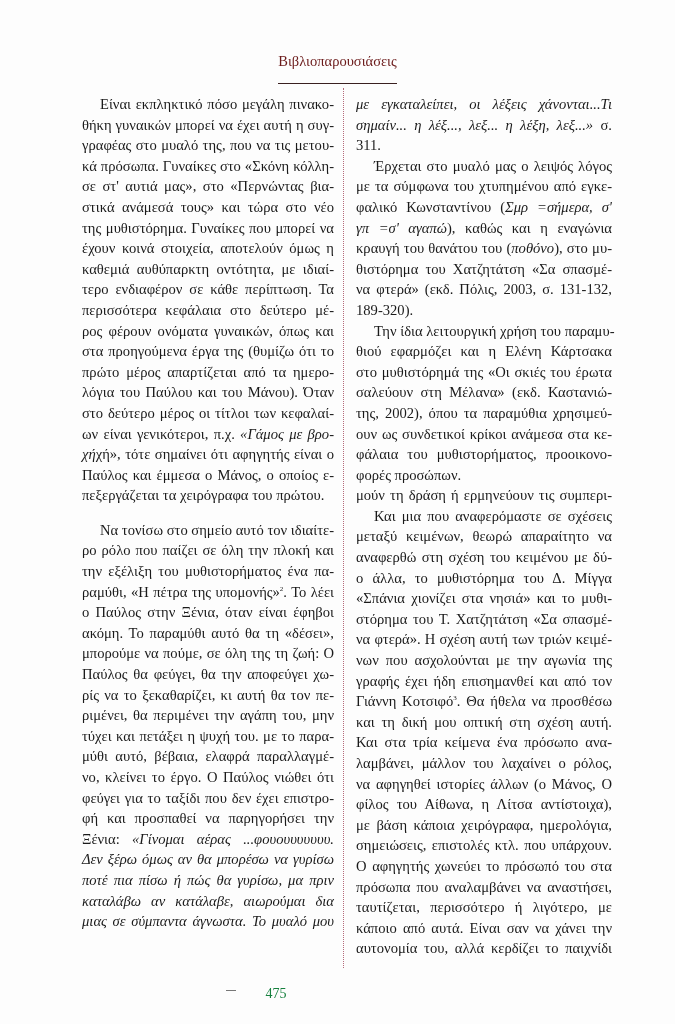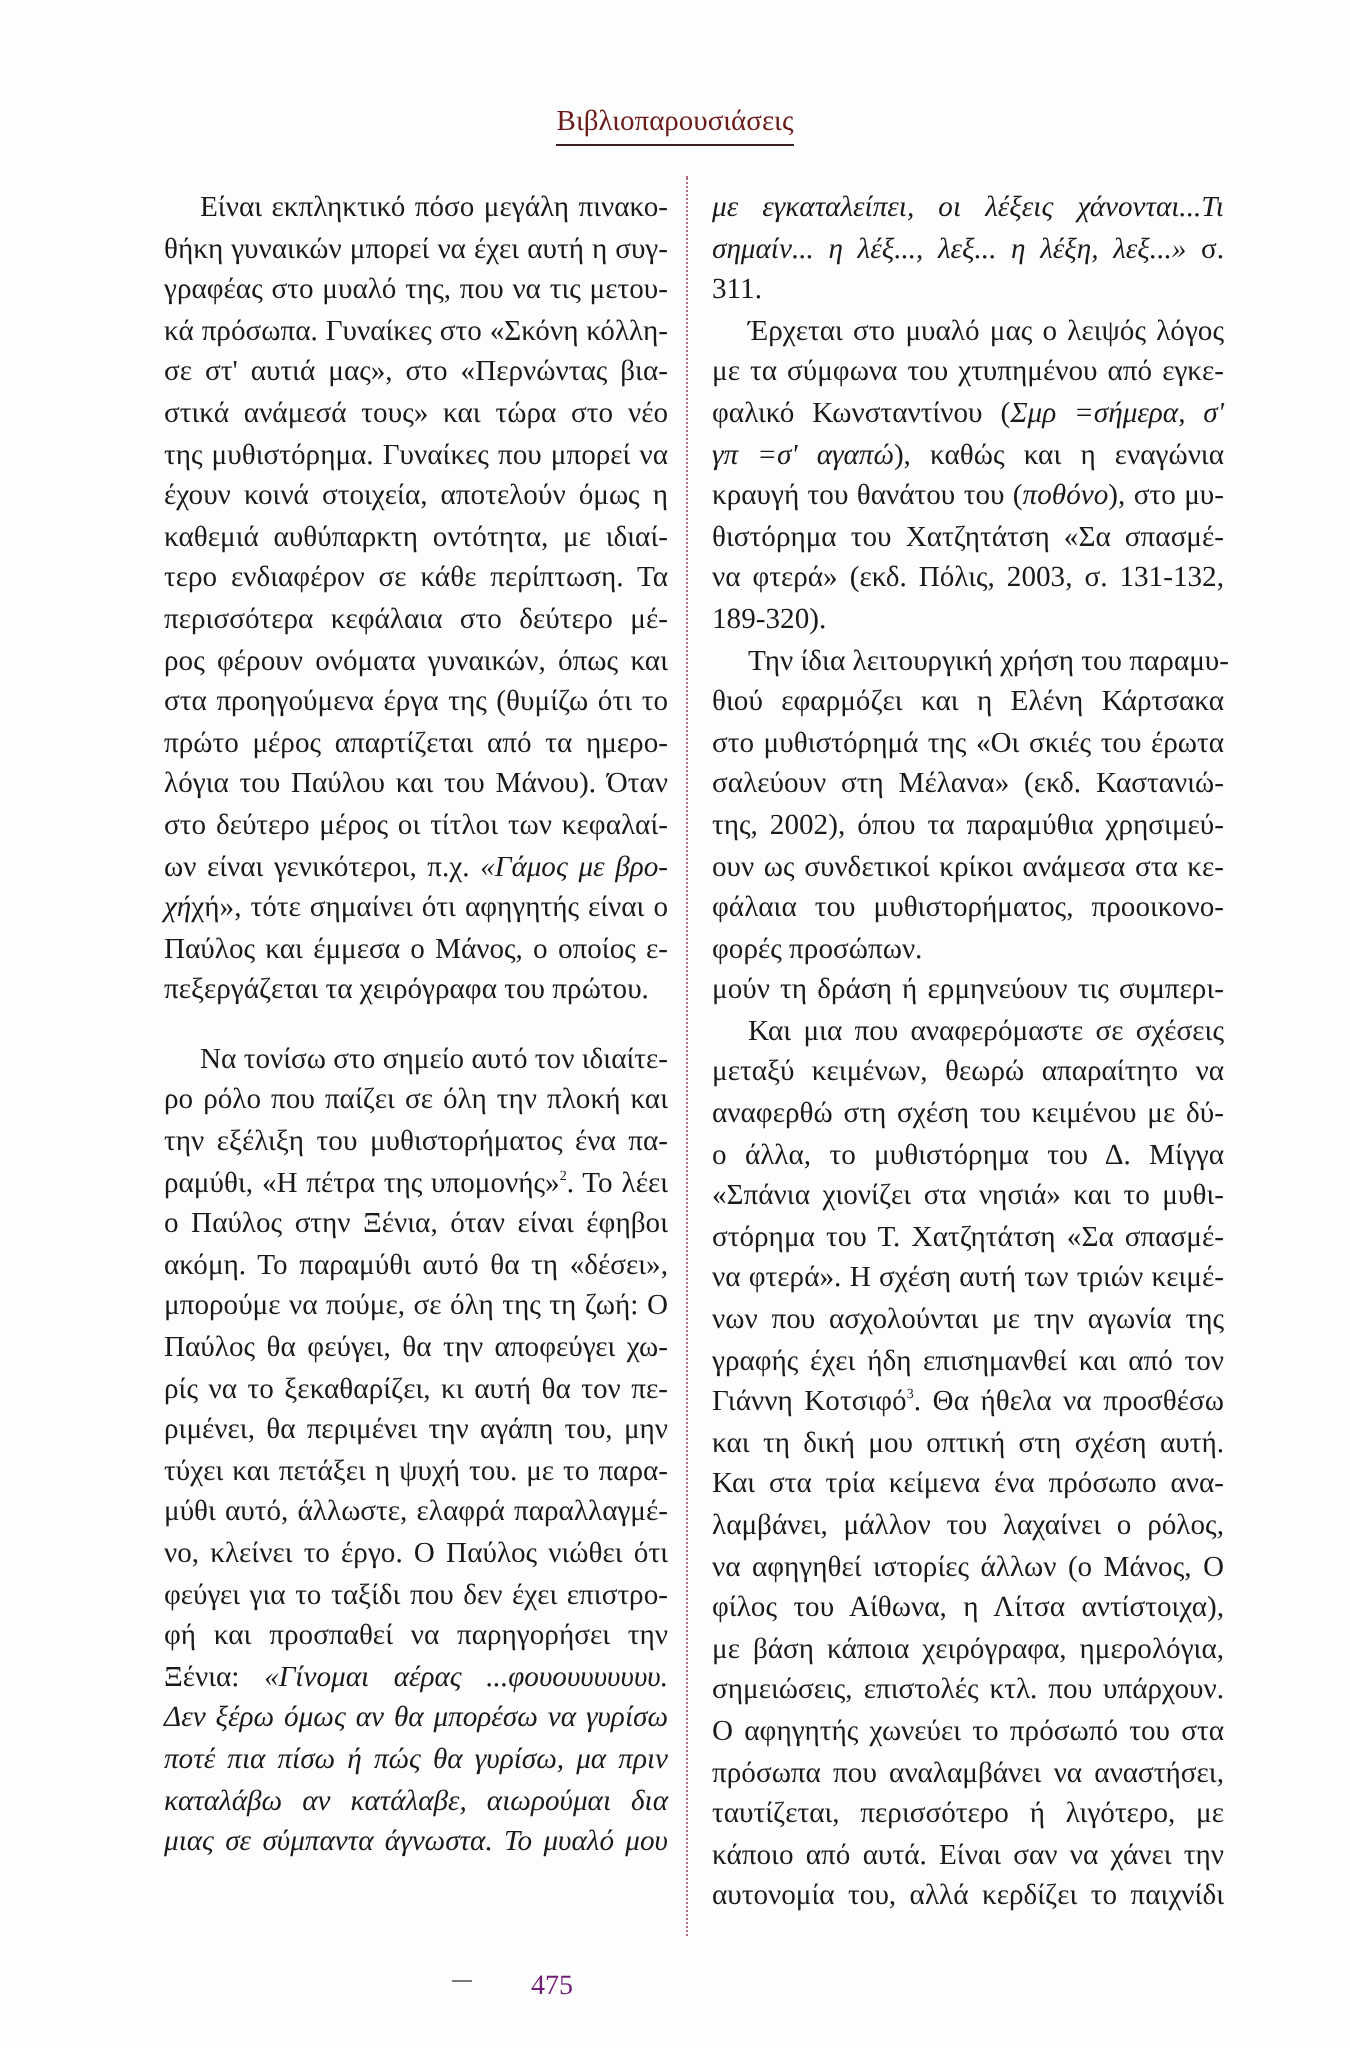--- a/index.html
+++ b/index.html
@@ -10,42 +10,42 @@
     }
     .page {
       position: absolute; left: 0; top: 0; width: 675px; height: 1024px;
       background: #fdfdfd;
     }
     .running-head {
       position: absolute; top: 53px; left: 0; width: 675px; text-align: center;
       font-size: 14.5px; color: #6b1a1a;
     }
     .running-head span {
-      border-bottom: 1px solid #3a2020; padding-bottom: 3px;
+      border-bottom: 1px solid #3a2020; padding-bottom: 14px;
     }
     .col {
       position: absolute; top: 94px; font-size: 14.6px; line-height: 20.6px;
     }
     .col-left { left: 82px; width: 252px; }
     .col-right { left: 356px; width: 256px; }
     .line {
       display: block; white-space: nowrap; text-align: justify;
       text-align-last: justify; height: 20.6px; overflow: visible;
     }
     .line.last { text-align-last: left; }
     .line.indent { padding-left: 18px; }
     .it { font-style: italic; }
     sup { font-size: 7px; vertical-align: 6px; line-height: 0; }
     .divider {
       position: absolute; left: 343px; top: 88px; width: 0; height: 880px;
       border-left: 1px dotted #b56a7a;
     }
     .page-number {
       position: absolute; top: 986px; left: 0; width: 552px; text-align: center;
-      font-size: 14px; color: #701a75;
+      font-size: 14px; color: #15803d;
     }
     .mark {
       position: absolute; left: 226px; top: 990px; width: 10px; height: 1px; background: #777;
     }
   </style>
 </head>
 <body>
 
 <div class="page">
 
@@ -86,21 +86,21 @@
       <span class="line">ρο ρόλο που παίζει σε όλη την πλοκή και</span>
       <span class="line">την εξέλιξη του μυθιστορήματος ένα πα-</span>
       <span class="line"><span>ραμύθι, «Η πέτρα της υπομονής»</span><sup>2</sup><span>. Το λέει</span></span>
       <span class="line">ο Παύλος στην Ξένια, όταν είναι έφηβοι</span>
       <span class="line">ακόμη. Το παραμύθι αυτό θα τη «δέσει»,</span>
       <span class="line">μπορούμε να πούμε, σε όλη της τη ζωή: Ο</span>
       <span class="line">Παύλος θα φεύγει, θα την αποφεύγει χω-</span>
       <span class="line">ρίς να το ξεκαθαρίζει, κι αυτή θα τον πε-</span>
       <span class="line">ριμένει, θα περιμένει την αγάπη του, μην</span>
       <span class="line">τύχει και πετάξει η ψυχή του. με το παρα-</span>
-      <span class="line">μύθι αυτό, άλλωστε, ελαφρά παραλλαγμέ-</span>
+      <span class="line">μύθι αυτό, βέβαια, ελαφρά παραλλαγμέ-</span>
       <span class="line">νο, κλείνει το έργο. Ο Παύλος νιώθει ότι</span>
       <span class="line">φεύγει για το ταξίδι που δεν έχει επιστρο-</span>
       <span class="line">φή και προσπαθεί να παρηγορήσει την</span>
       <span class="line"><span>Ξένια: </span><span class="it">«Γίνομαι αέρας ...φουουυυυυυυ.</span></span>
       <span class="line it">Δεν ξέρω όμως αν θα μπορέσω να γυρίσω</span>
       <span class="line it">ποτέ πια πίσω ή πώς θα γυρίσω, μα πριν</span>
       <span class="line it">καταλάβω αν κατάλαβε, αιωρούμαι δια</span>
       <span class="line it">μιας σε σύμπαντα άγνωστα. Το μυαλό μου</span>
     </div>
   </div>

